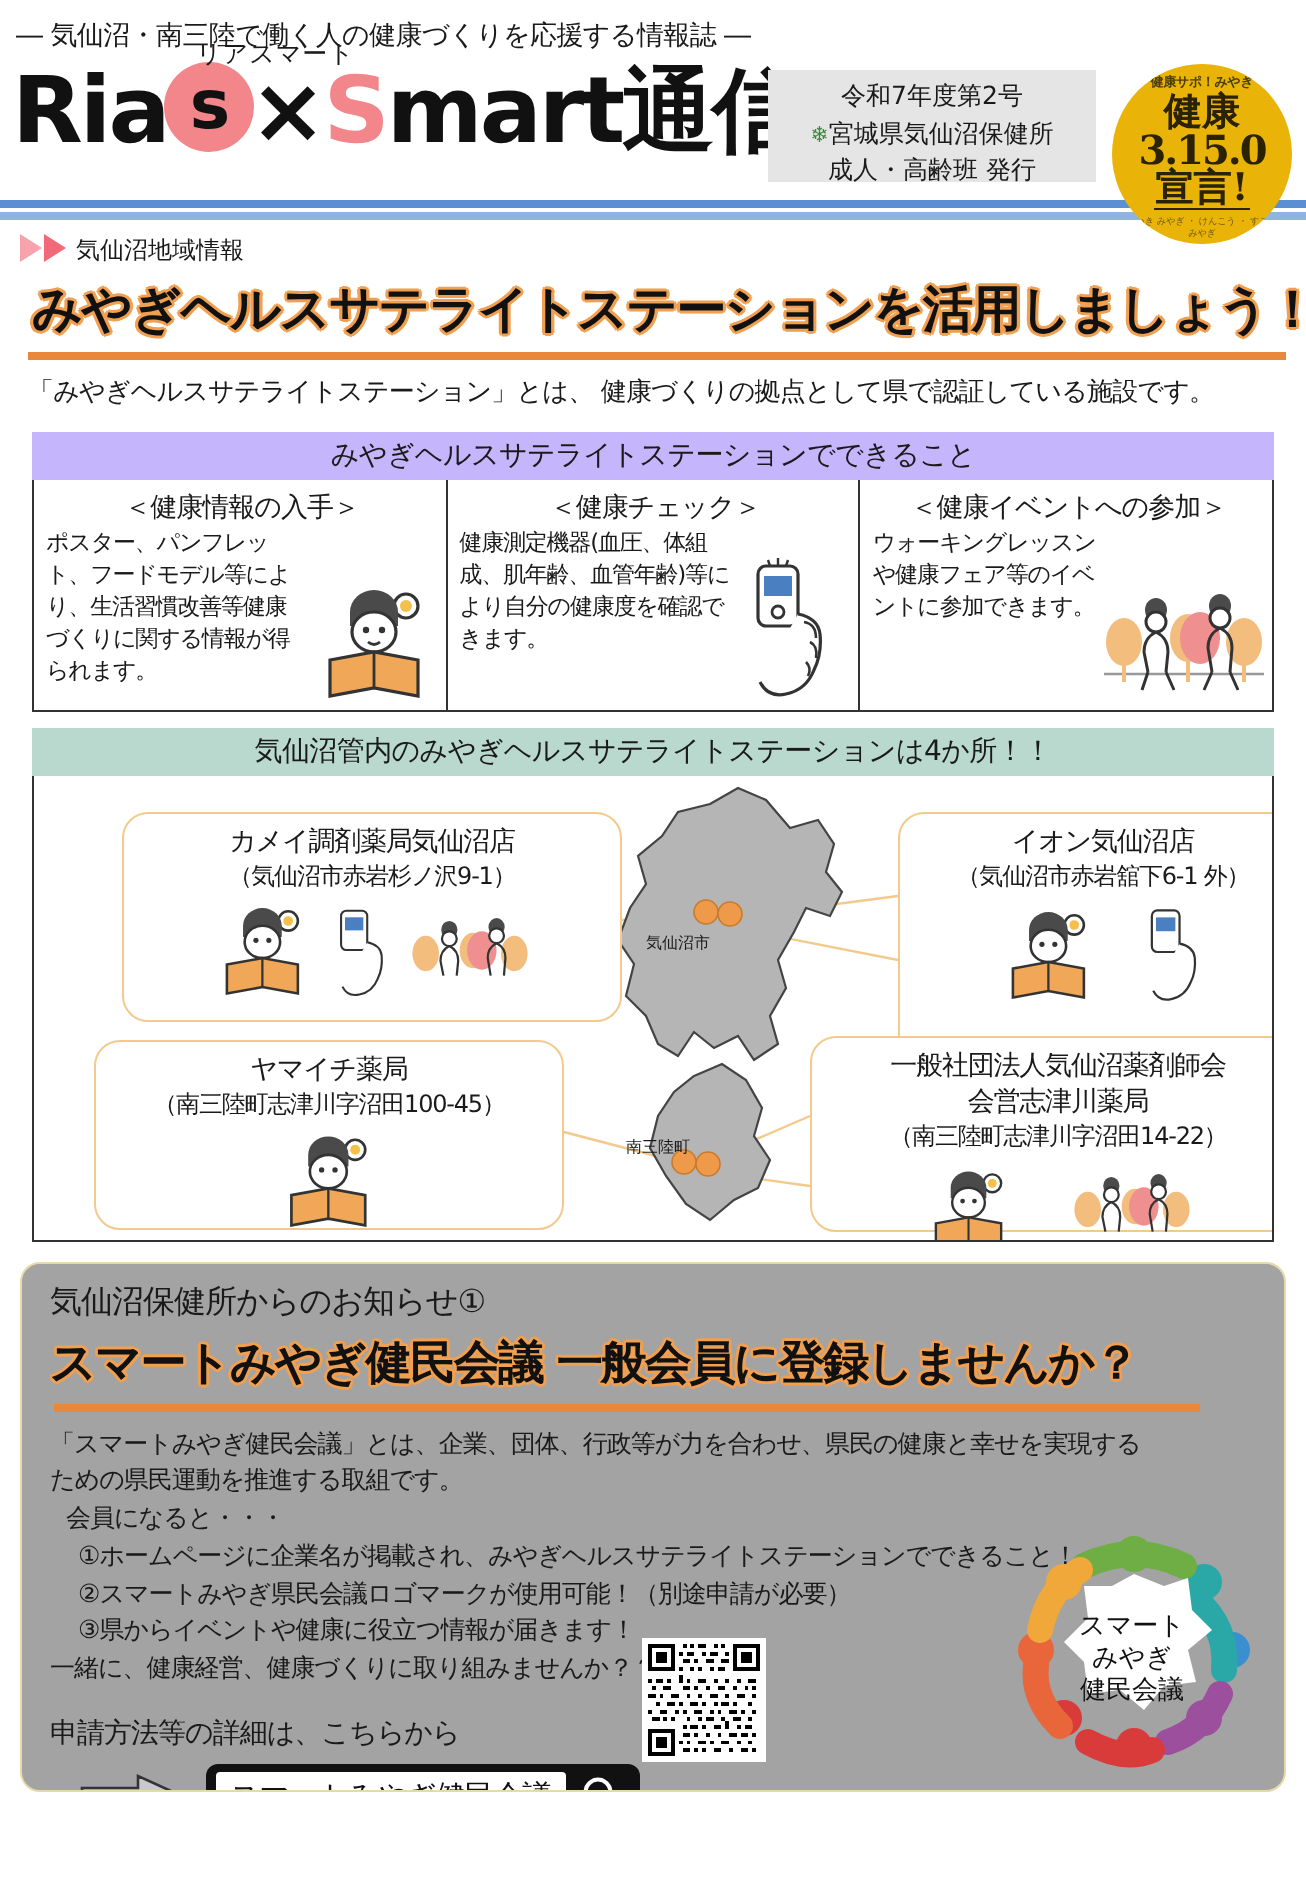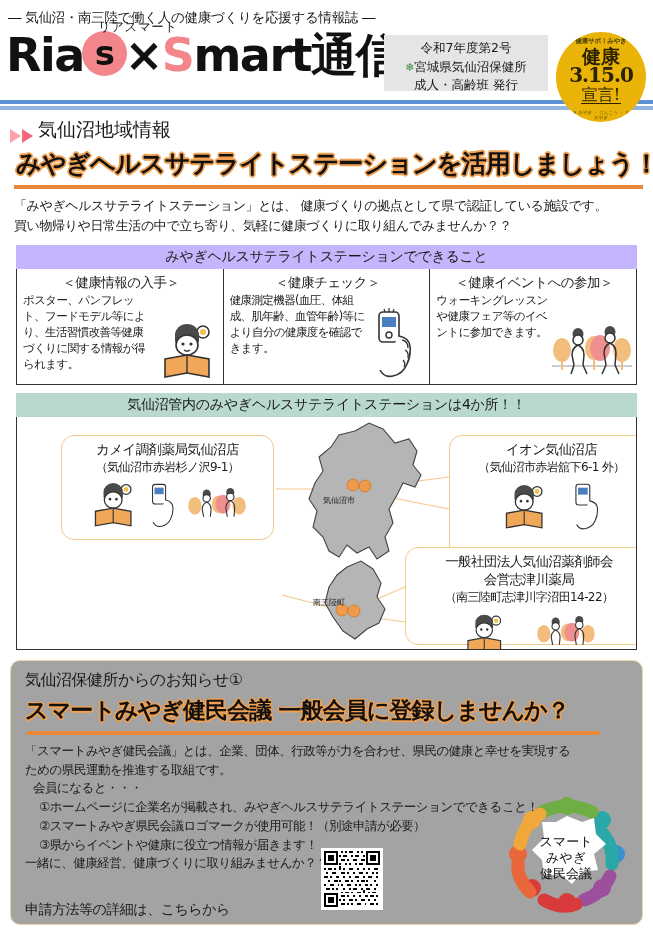--- a/index.html
+++ b/index.html
@@ -88,39 +88,39 @@
     font-size: 19px; font-weight: bold;
     color: #2a2200; line-height: 0.95; margin-top: 1px;
     font-family: "DejaVu Serif", "Liberation Serif", serif;
   }
   .badge-num {
     font-size: 20px; font-weight: bold;
     color: #2a2200; line-height: 1; letter-spacing: -1px;
     font-family: "DejaVu Serif", "Liberation Serif", serif;
   }
   .badge-sengen {
-    font-size: 16px; font-weight: normal;
+    font-size: 19px; font-weight: bold;
     color: #2a2200; line-height: 1;
     border-bottom: 1.5px solid #2a2200;
     display: inline-block; padding: 0 1px;
     font-family: "DejaVu Serif", "Liberation Serif", serif;
   }
   .badge-ring {
     position: absolute; left: 0; right: 0; bottom: 2px;
     font-size: 4.6px; color: #6a5d00; letter-spacing: -0.1px;
   }
 
   .rule-a { height: 3.5px; background: #5b8fd4; margin-top: 3px; }
   .rule-b { height: 3.5px; background: #8fb4e0; margin-top: 2.5px; }
 
   
   .kicker {
-    display: flex; align-items: flex-end;
+    display: flex; align-items: flex-start;
     gap: 5px; padding: 7px 0 2px 10px;
-    font-size: 19px;
+    font-size: 12px;
   }
   .chev-group { display: flex; gap: 1px; }
   .chev {
     width: 0; height: 0;
     border-top: 7px solid transparent;
     border-bottom: 7px solid transparent;
     border-left: 11px solid #f2697a;
   }
   .chev.light { border-left-color: #f7a3ad; }
 
@@ -211,21 +211,21 @@
   .callout {
     position: absolute;
     border: 1.3px solid #f3c98c;
     border-radius: 13px;
     background: #fff;
     text-align: center;
     padding: 5px 4px 2px 4px;
   }
   .callout .c-name { font-size: 13.5px; letter-spacing: -0.6px; white-space: nowrap; }
   .callout .c-addr { font-size: 12px;  letter-spacing: -0.6px; white-space: nowrap; }
-  .c-tl { left: 44px;  top: 18px;  width: 213px; height: 105px; }
+  .c-tl { left: 44px;  top: 18px;  width: 250px; height: 105px; }
   .c-tr { left: 432px; top: 18px;  width: 205px; height: 131px; }
   .c-bl { left: 30px;  top: 132px; width: 235px; height: 95px; }
   .c-br { left: 388px; top: 130px; width: 248px; height: 98px; }
   .c-figs {
     display: flex; align-items: flex-end; justify-content: center;
     gap: 6px; margin-top: 3px;
   }
 
   
   .notice {
@@ -258,21 +258,21 @@
   }
   .notice-body {
     font-size: 12.5px; line-height: 1.5;
     margin-top: 7px; letter-spacing: -0.5px;
   }
   .notice-body p { white-space: nowrap; }
   .indent1 { padding-left: 8px; }
   .indent2 { padding-left: 14px; }
 
   .apply-line {
-    font-size: 14px; margin-top: 28px;
+    font-size: 14px; margin-top: 14px;
     letter-spacing: -0.5px;
   }
   .search-row {
     display: flex; align-items: center;
     gap: 8px; margin-top: 6px; padding-left: 14px;
   }
   .arrow-ico {
     width: 56px; height: 24px; position: relative;
   }
   .search-pill {
@@ -347,21 +347,20 @@
       <span class="chev"></span>
   </span>
   <span>気仙沼地域情報</span>
 </div>
 
 <div class="headline">みやぎヘルスサテライトステーションを活用しましょう！</div>
 <div class="dbl-underline"></div>
 
 <div class="body-copy">
   <p>「みやぎヘルスサテライトステーション」とは、 健康づくりの拠点として県で認証している施設です。</p>
-  <p>買い物帰りや日常生活の中で立ち寄り、気軽に健康づくりに取り組んでみませんか？？</p>
 </div>
 
 <div class="teal-bar">みやぎヘルスサテライトステーションでできること</div>
 
 <div class="three-col">
 
   <div class="col">
     <div class="col-title">＜健康情報の入手＞</div>
     <div class="col-body">ポスター、パンフレット、フードモデル等により、生活習慣改善等健康づくりに関する情報が得られます。</div>
     <svg class="ill ill-reader" width="62" height="62" viewBox="0 0 62 62">
@@ -500,20 +499,36 @@
         <line x1="30" y1="36" x2="30" y2="54" stroke="#333" stroke-width="1.4"></line>
       </svg>
       <svg width="36" height="52" viewBox="0 0 52 72">
         <rect x="10" y="6" width="20" height="30" rx="4" fill="#fff" stroke="#333" stroke-width="1.6"></rect>
         <rect x="13" y="11" width="14" height="10" fill="#4a7fc1"></rect>
         <path d="M30 30 q10 2 11 10 q1 10 -3 18 q-4 10 -14 12 q-9 2 -13 -6" fill="#fff" stroke="#333" stroke-width="1.6"></path>
       </svg>
     </div>
   </div>
 
+  <div class="callout c-bl">
+    <div class="c-name">ヤマイチ薬局</div>
+    <div class="c-addr">（南三陸町志津川字沼田100-45）</div>
+    <div class="c-figs">
+      <svg width="54" height="52" viewBox="0 0 62 62">
+        <circle cx="46" cy="13" r="6" fill="none" stroke="#333" stroke-width="1.6"></circle>
+          <circle cx="46" cy="13" r="3" fill="#f5c04a"></circle>
+        <path d="M18 16 a12 11 0 0 1 24 0 v7 h-24 z" fill="#4a4a4a"></path>
+        <ellipse cx="30" cy="26" rx="11" ry="10" fill="#fff" stroke="#333" stroke-width="1.6"></ellipse>
+        <circle cx="26" cy="25" r="1.6" fill="#333"></circle>
+          <circle cx="34" cy="25" r="1.6" fill="#333"></circle>
+        <path d="M8 40 L30 36 L52 40 L52 58 L30 54 L8 58 Z" fill="#f0a858" stroke="#333" stroke-width="1.6"></path>
+        <line x1="30" y1="36" x2="30" y2="54" stroke="#333" stroke-width="1.4"></line>
+      </svg>
+    </div>
+  </div>
 
   <div class="callout c-br">
     <div class="c-name">一般社団法人気仙沼薬剤師会</div>
     <div class="c-name">会営志津川薬局</div>
     <div class="c-addr">（南三陸町志津川字沼田14-22）</div>
     <div class="c-figs" style="gap:26px;">
       <svg width="48" height="46" viewBox="0 0 62 62">
         <circle cx="46" cy="13" r="6" fill="none" stroke="#333" stroke-width="1.6"></circle>
           <circle cx="46" cy="13" r="3" fill="#f5c04a"></circle>
         <path d="M18 16 a12 11 0 0 1 24 0 v7 h-24 z" fill="#4a4a4a"></path>

